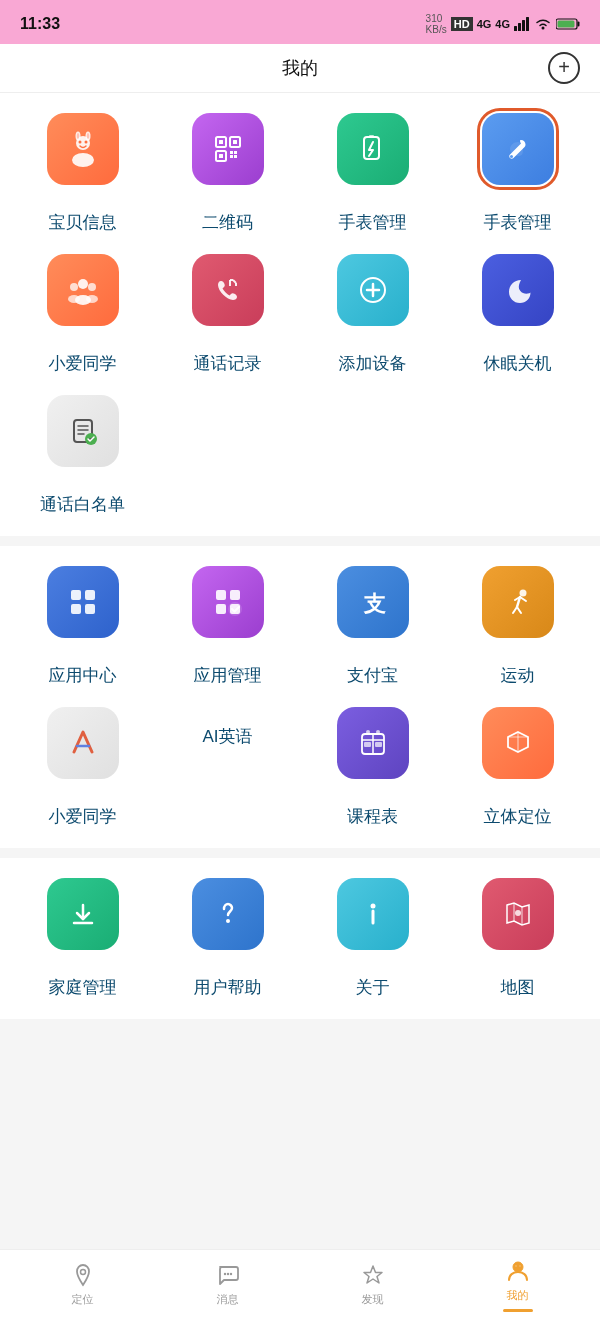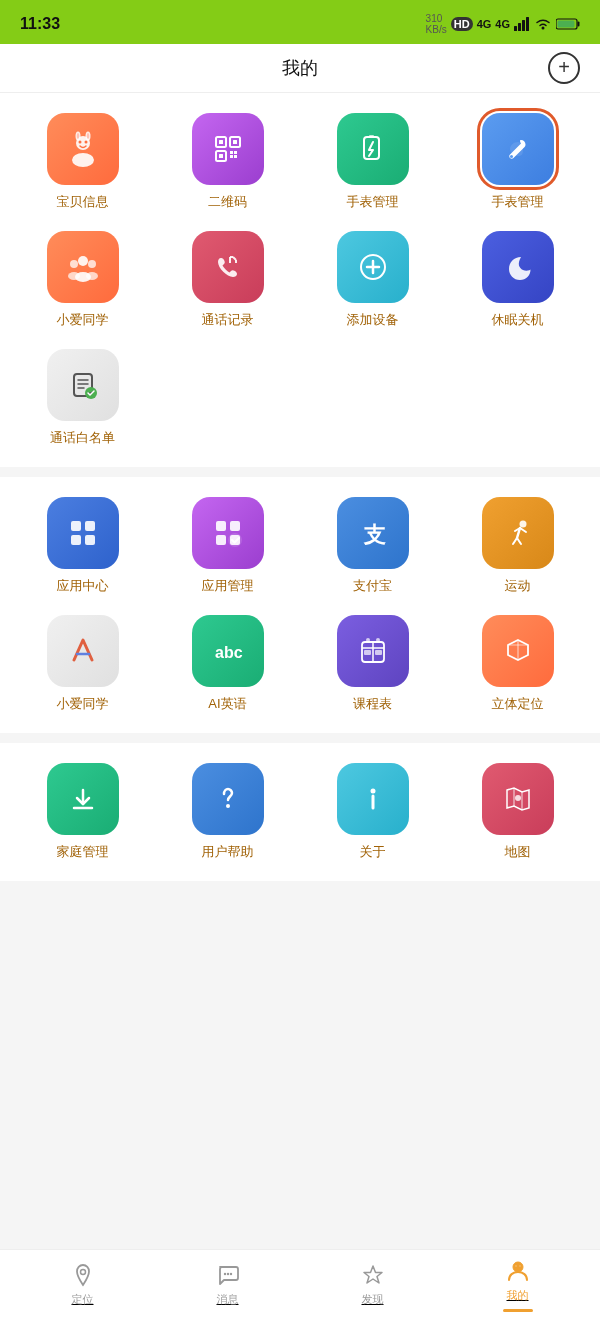--- a/index.html
+++ b/index.html
@@ -6,21 +6,21 @@
     body {
       width: 600px;
       min-height: 1319px;
       background: #f5f5f5;
       font-family: -apple-system, 'PingFang SC', 'Helvetica Neue', Arial, sans-serif;
       overflow-x: hidden;
     }
 
     
     .status-bar {
-      background: #84cc16;
+      background: #f9a8d4;
       display: flex;
       justify-content: space-between;
       align-items: center;
       padding: 10px 20px 6px 20px;
       height: 44px;
     }
     .status-time {
       font-size: 16px;
       font-weight: 600;
       color: #111;
@@ -96,23 +96,24 @@
       display: flex;
       align-items: center;
       justify-content: center;
       font-size: 32px;
       color: #fff;
       position: relative;
       overflow: hidden;
     }
 
     .app-label {
-      font-size: 13px;
-      color: #a16207;
+      font-size: 17px;
+      color: #0c4a6e;
       text-align: center;
+      margin-top: 18px;
     }
 
     
     .app-item.highlighted .app-icon {
       outline: 3px solid #e05a2b;
       outline-offset: 2px;
     }
 
     
     .icon-baby { background: linear-gradient(135deg, #ff8c5a, #ff6b3d); }
@@ -147,21 +148,20 @@
       bottom: 0;
       left: 0;
       width: 600px;
       background: #fff;
       border-top: 1px solid #eee;
       display: flex;
       justify-content: space-around;
       align-items: center;
       height: 70px;
       padding: 0 10px;
-      text-decoration: underline;
     }
     .nav-item {
       display: flex;
       flex-direction: column;
       align-items: center;
       gap: 4px;
       cursor: pointer;
       flex: 1;
     }
     .nav-icon {
@@ -197,21 +197,21 @@
   </style>
 </head>
 <body>
 
 <div class="page-content">
 
   <div class="status-bar">
     <span class="status-time">11:33</span>
     <div class="status-icons">
       <span style="font-size:10px; color:#555;">310<br>KB/s</span>
-      <span style="font-size:11px; font-weight:700; background:#333; color:#fff; padding:1px 3px; border-radius:7px;">HD</span>
+      <span style="font-size:11px; font-weight:700; background:#333; color:#fff; padding:1px 3px; border-radius:0;">HD</span>
       <span style="font-size:11px; font-weight:600;">4G</span>
       <span style="font-size:11px; font-weight:600;">4G</span>
 
       <svg width="16" height="14" viewBox="0 0 16 14">
         <rect x="0" y="9" width="3" height="5" rx="0.5" fill="#111"></rect>
         <rect x="4" y="6" width="3" height="8" rx="0.5" fill="#111"></rect>
         <rect x="8" y="3" width="3" height="11" rx="0.5" fill="#111"></rect>
         <rect x="12" y="0" width="3" height="14" rx="0.5" fill="#111"></rect>
       </svg>
 
@@ -422,25 +422,20 @@
           <svg viewBox="0 0 38 38" fill="none">
 
             <path d="M10 28 L19 8 L28 28" stroke="#e06040" stroke-width="3" stroke-linecap="round" stroke-linejoin="round" fill="none"></path>
             <path d="M13 22 H25" stroke="#6080e0" stroke-width="2.5" stroke-linecap="round"></path>
           </svg>
         </div>
         <span class="app-label">小爱同学</span>
       </div>
 
       <div class="app-item">
-        <div class="app-icon icon-aienglish">
-          <svg viewBox="0 0 38 38" fill="none">
-            <text x="6" y="26" font-size="16" font-weight="bold" fill="white" font-family="Arial">abc</text>
-          </svg>
-        </div>
         <span class="app-label">AI英语</span>
       </div>
 
 
       <div class="app-item">
         <div class="app-icon icon-schedule">
           <svg viewBox="0 0 38 38" fill="none">
             <rect x="8" y="10" width="22" height="20" rx="3" stroke="white" stroke-width="1.8" fill="none"></rect>
             <line x1="8" y1="16" x2="30" y2="16" stroke="white" stroke-width="1.5"></line>
             <line x1="19" y1="10" x2="19" y2="30" stroke="white" stroke-width="1.5"></line>

